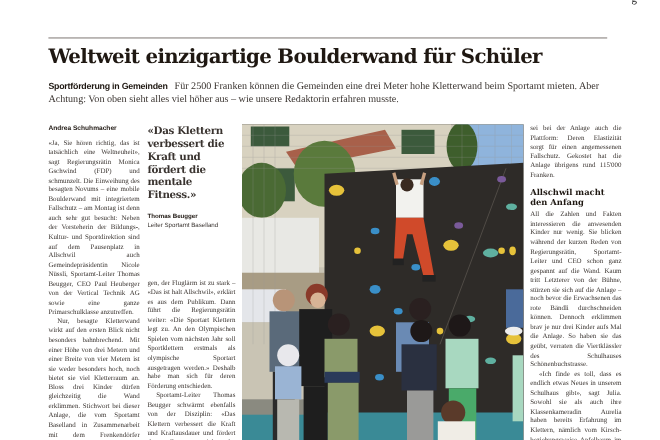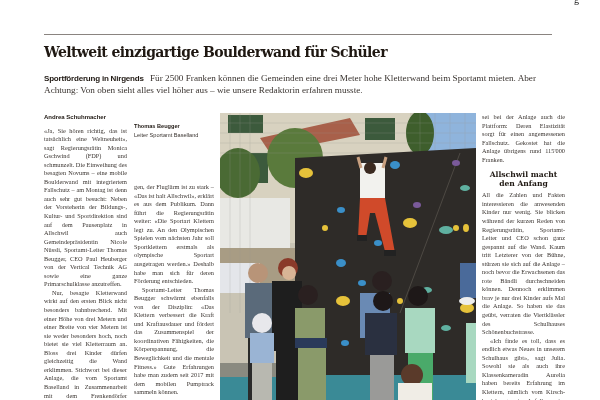--- a/index.html
+++ b/index.html
@@ -13,21 +13,21 @@
     position:absolute; right:18px; top:-6px; width:8px; height:10px;
     font-size:10px; color:#222;
   }
   .rule {
     position:absolute; left:44px; top:34px; width:508px; height:1px;
     background:#8a8480;
   }
   .headline {
     position:absolute; left:44px; top:38px; width:520px;
     font-family:"DejaVu Serif", "Liberation Serif", serif;
-    font-weight:bold; font-size:14px; letter-spacing:-0.6px;
+    font-weight:bold; font-size:18px; letter-spacing:-0.6px;
     color:#1f1812; white-space:nowrap; line-height:28px;
   }
   .lead {
     position:absolute; left:44px; top:73px; width:520px;
     font-size:9.2px; line-height:11.5px; color:#3a3430;
   }
   .lead .kicker {
     font-family:"Liberation Sans", sans-serif; font-weight:bold; font-size:8px;
     color:#1f1812; margin-right:4px; letter-spacing:-0.2px;
   }
@@ -53,48 +53,49 @@
   .quote-author {
     font-family:"Liberation Sans", sans-serif; font-weight:bold;
     font-size:5.6px; color:#1f1812; margin-top:9px; text-align:left;
   }
   .quote-role {
     font-family:"Liberation Sans", sans-serif;
     font-size:5.6px; color:#3a3430; text-align:left; margin-bottom:44px;
   }
   .subhead {
     font-family:"DejaVu Serif", serif; font-weight:bold;
-    font-size:7.6px; color:#1f1812; margin:7px 0 3px 0; text-align:center;
+    font-size:7.6px; color:#1f1812; margin:7px 0 3px 0; text-align:left;
   }
   .photo {
     position:absolute; left:220px; top:113px; width:256px; height:287px;
     overflow:hidden; background:#4a4a44;
   }
   .photo svg { display:block; }
 </style>
 </head>
 <body>
 
 <div class="top-mark">g</div>
 <div class="rule"></div>
 
 <h1 class="headline" style="margin:0;">Weltweit einzigartige Boulderwand für Schüler</h1>
 
 <div class="lead">
-  <span class="kicker">Sportförderung in Nirgends</span>
+  <span class="kicker">Sportförderung in Gemeinden</span>
   <span>Für 2500 Franken können die Gemeinden eine drei Meter hohe Kletterwand beim Sportamt mieten. Aber Achtung: Von oben sieht alles viel höher aus – wie unsere Redaktorin erfahren musste.</span>
 </div>
 
 <div class="col col1">
   <div class="byline">Andrea Schuhmacher</div>
   <p>«Ja, Sie hören richtig, das ist tatsächlich eine Weltneuheit», sagt Regierungsrätin Monica Gschwind (FDP) und schmunzelt. Die Einweihung des besagten Novums – eine mobile Boulderwand mit integriertem Fallschutz – am Montag ist denn auch sehr gut besucht: Neben der Vorsteherin der Bildungs-, Kultur- und Sportdirektion sind auf dem Pausenplatz in Allschwil auch Gemeindepräsidentin Nicole Nüssli, Sportamt-Leiter Thomas Beugger, CEO Paul Heuberger von der Vertical Technik AG sowie eine ganze Primarschulklasse anzutreffen.</p>
   <p class="indent">Nur, besagte Kletterwand wirkt auf den ersten Blick nicht besonders bahnbrechend. Mit einer Höhe von drei Metern und einer Breite von vier Metern ist sie weder besonders hoch, noch bietet sie viel Kletterraum an. Bloss drei Kinder dürfen gleichzeitig die Wand erklimmen. Stichwort bei dieser Anlage, die vom Sportamt Baselland in Zusammenarbeit mit dem Frenkendörfer Unternehmen Vertical Technik AG realisiert wurde, ist: mobil. Nirgends sonst auf dieser Welt gebe es eine vergleichbare Boulderanlage, die durch die gewählte Konstruktion einfach zusammengepackt und an einem anderen Ort wieder aufgestellt werden kann. Für 1500 Franken pro Monat kann die Anlage des Baselbieter Sportamts von den</p>
 </div>
 
 <div class="col col2">
+  <div class="pullquote">«Das Klettern verbessert die Kraft und fördert die mentale Fitness.»</div>
   <div class="quote-author">Thomas Beugger</div>
   <div class="quote-role">Leiter Sportamt Baselland</div>
   <p>gen, der Fluglärm ist zu stark – «Das ist halt Allschwil», erklärt es aus dem Publikum. Dann führt die Regierungsrätin weiter: «Die Sportart Klettern legt zu. An den Olympischen Spielen vom nächsten Jahr soll Sportklettern erstmals als olympische Sportart ausgetragen werden.» Deshalb habe man sich für deren Förderung entschieden.</p>
   <p class="indent">Sportamt-Leiter Thomas Beugger schwärmt ebenfalls von der Disziplin: «Das Klettern verbessert die Kraft und Kraftausdauer und fördert das Zusammenspiel der koordinativen Fähigkeiten, die Körperspannung, die Beweglichkeit und die mentale Fitness.» Gute Erfahrungen habe man zudem seit 2017 mit dem mobilen Pumptrack sammeln können.</p>
 
 </div>
 
 <div class="photo">
   <svg width="256" height="287" viewBox="0 0 256 287" xmlns="http://www.w3.org/2000/svg">
 

